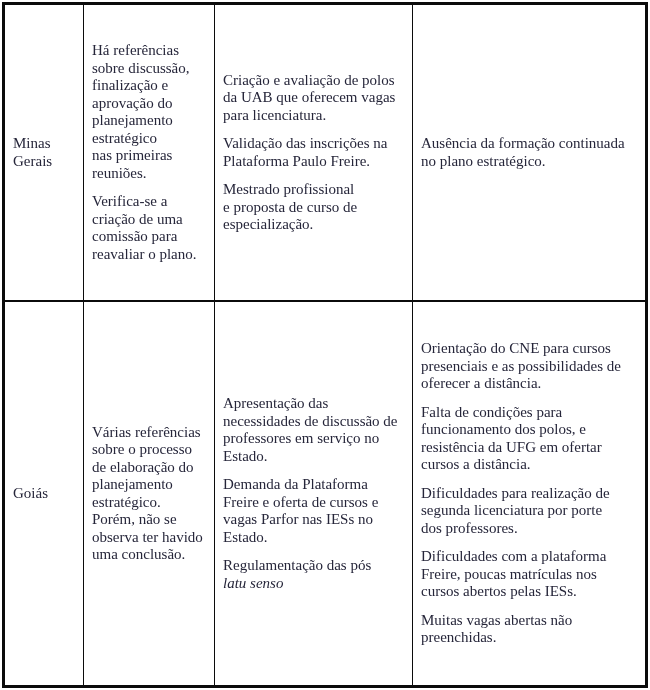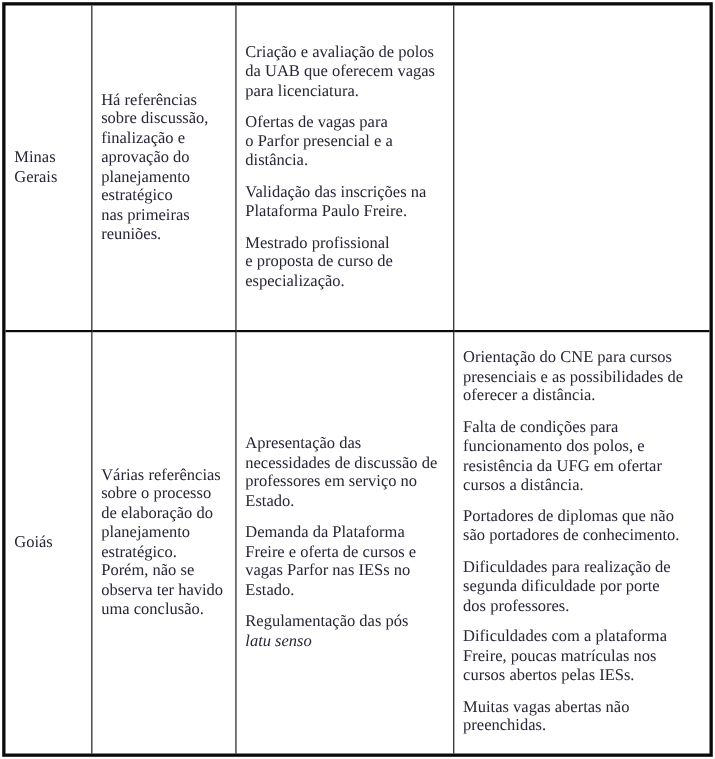--- a/index.html
+++ b/index.html
@@ -49,37 +49,40 @@
 
   <div class="cell v-sep h-sep">
     <p class="para">Há referências
 sobre discussão,
 finalização e
 aprovação do
 planejamento
 estratégico
 nas primeiras
 reuniões.</p>
+    <p class="para">Verifica-se a
+criação de uma
+comissão para
+reavaliar o plano.</p>
   </div>
 
   <div class="cell v-sep h-sep">
     <p class="para">Criação e avaliação de polos
 da UAB que oferecem vagas
 para licenciatura.</p>
-    <p class="para">Ofertas de vagas para
-o Parfor presencial e a
-distância.</p>
     <p class="para">Validação das inscrições na
 Plataforma Paulo Freire.</p>
     <p class="para">Mestrado profissional
 e proposta de curso de
 especialização.</p>
   </div>
 
   <div class="cell h-sep">
+    <p class="para">Ausência da formação continuada
+no plano estratégico.</p>
   </div>
 
   <div class="cell v-sep">
     <p class="para state-name">Goiás</p>
   </div>
 
   <div class="cell v-sep">
     <p class="para">Várias referências
 sobre o processo
 de elaboração do
@@ -103,24 +106,22 @@
   </div>
 
   <div class="cell">
     <p class="para">Orientação do CNE para cursos
 presenciais e as possibilidades de
 oferecer a distância.</p>
     <p class="para">Falta de condições para
 funcionamento dos polos, e
 resistência da UFG em ofertar
 cursos a distância.</p>
-    <p class="para">Portadores de diplomas que não
-são portadores de conhecimento.</p>
     <p class="para">Dificuldades para realização de
-segunda dificuldade por porte
+segunda licenciatura por porte
 dos professores.</p>
     <p class="para">Dificuldades com a plataforma
 Freire, poucas matrículas nos
 cursos abertos pelas IESs.</p>
     <p class="para">Muitas vagas abertas não
 preenchidas.</p>
   </div>
 
 </div>
 

